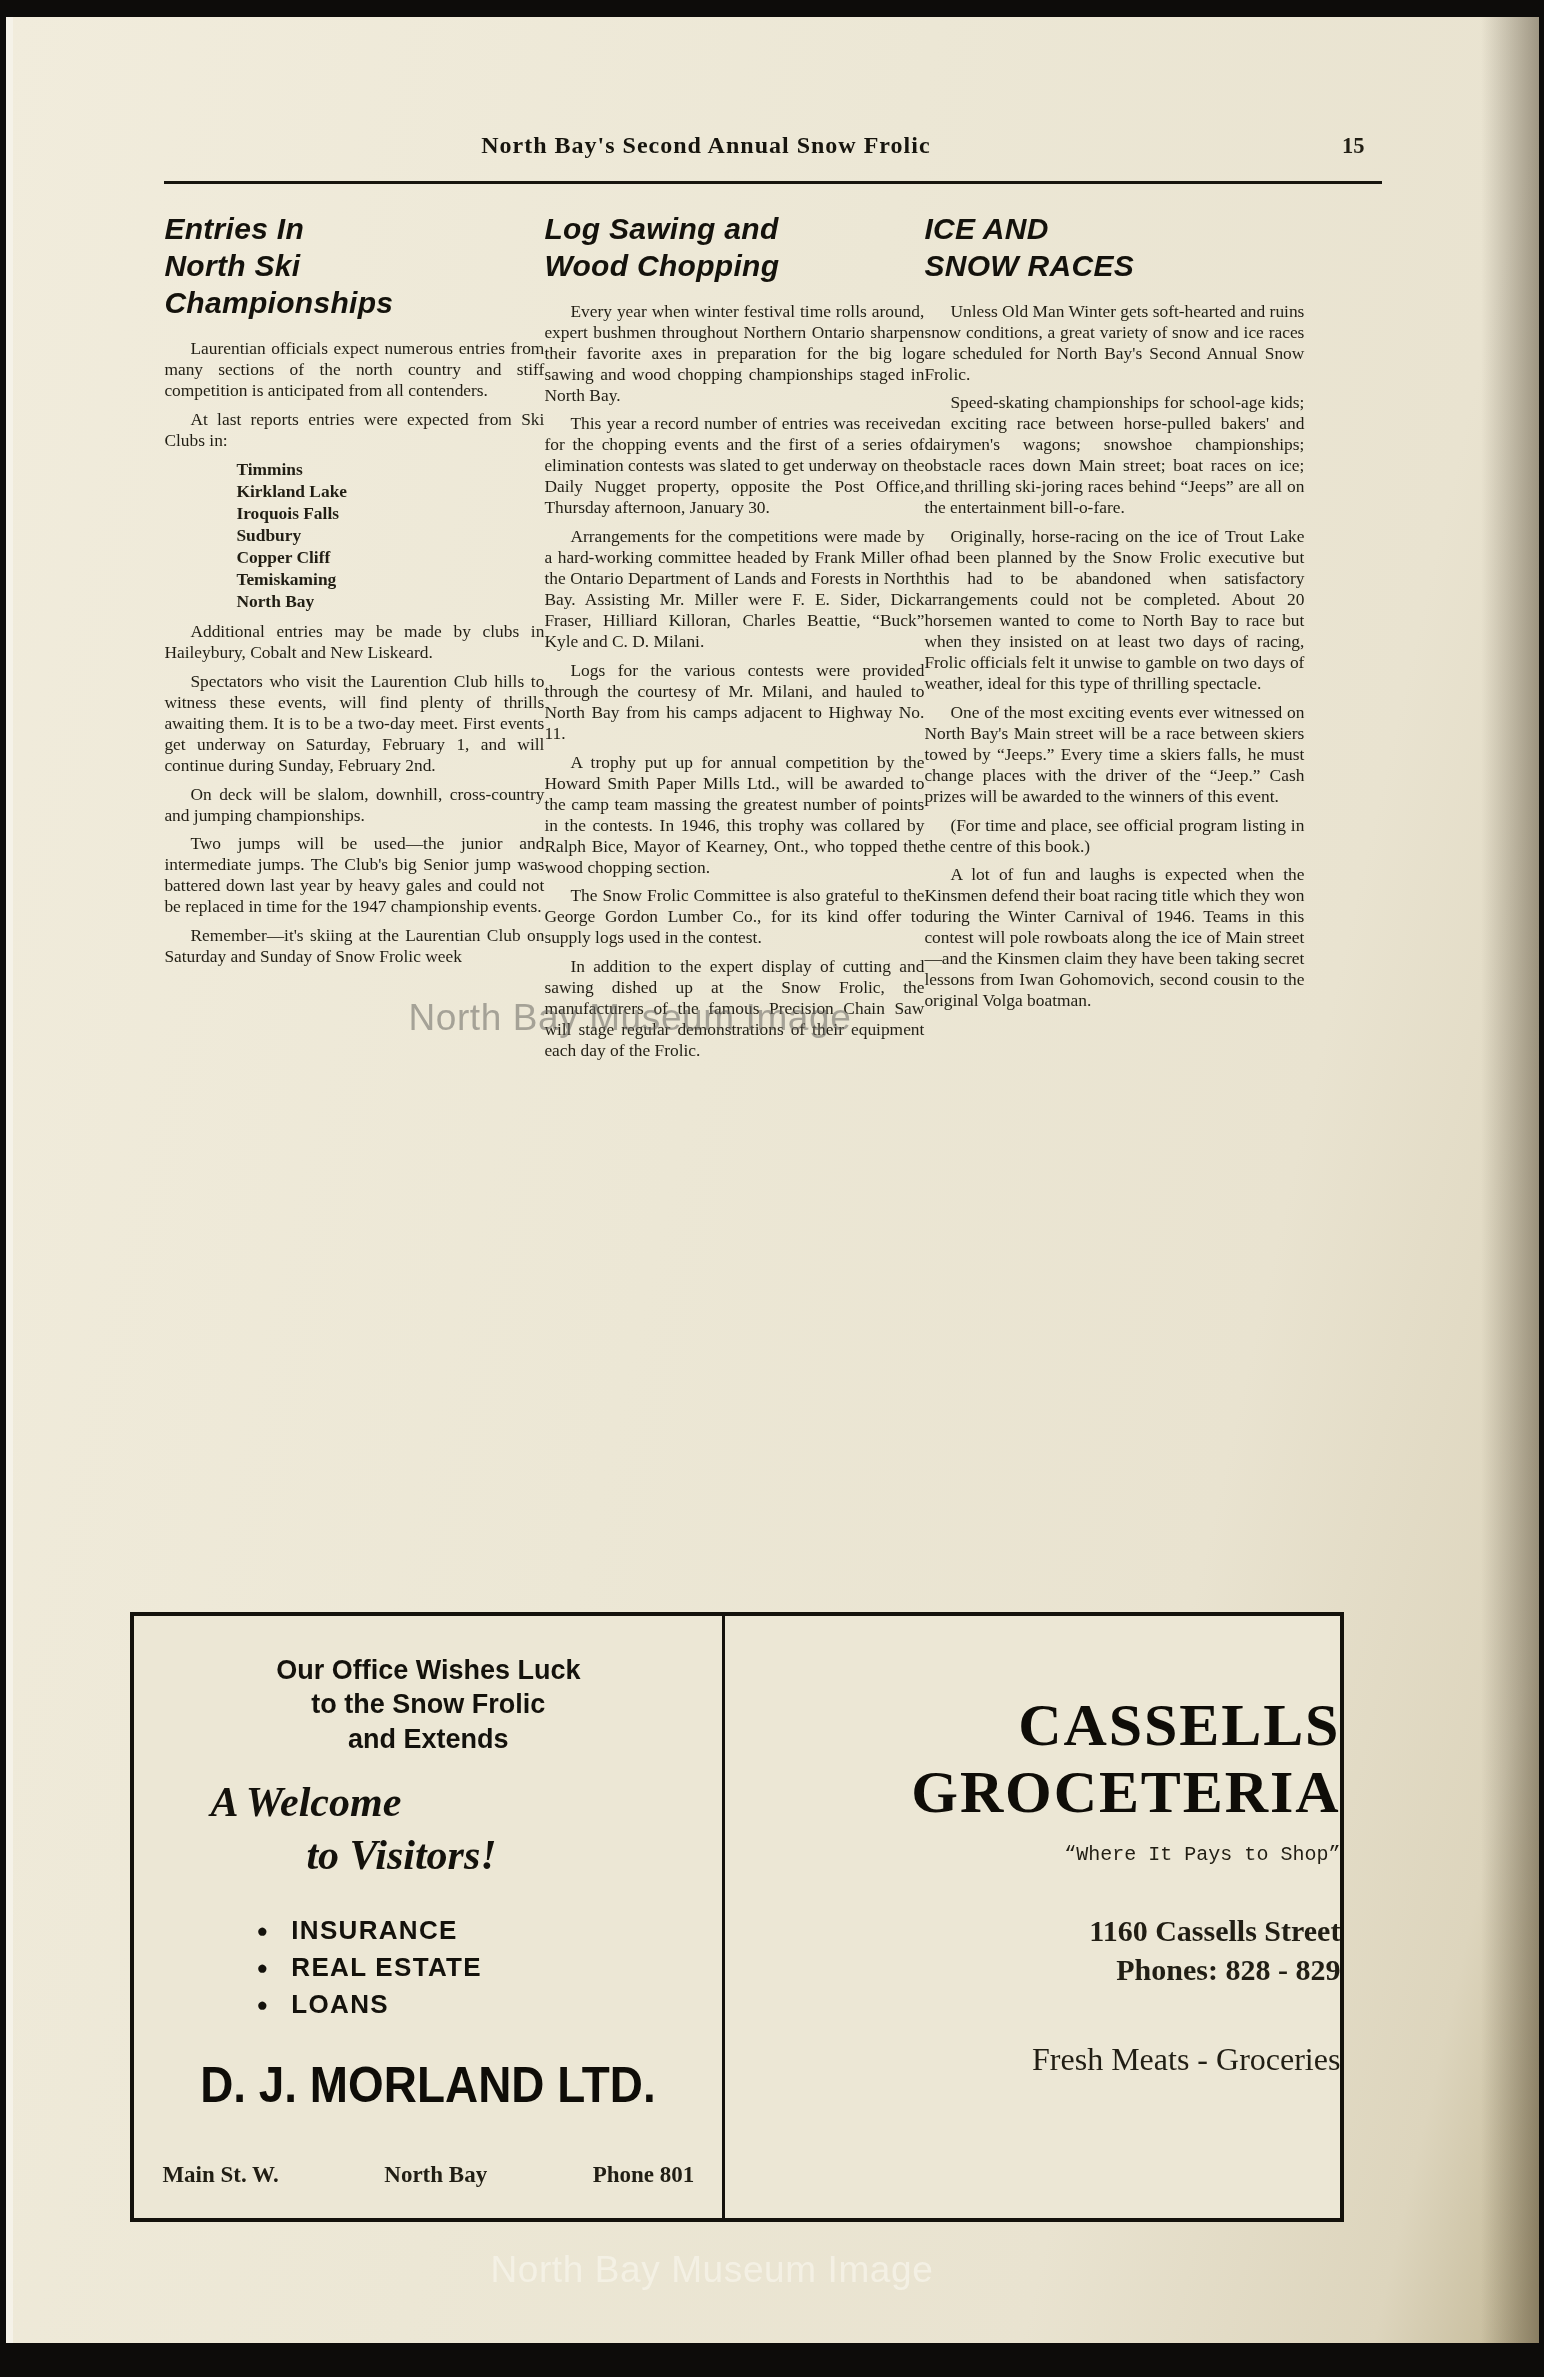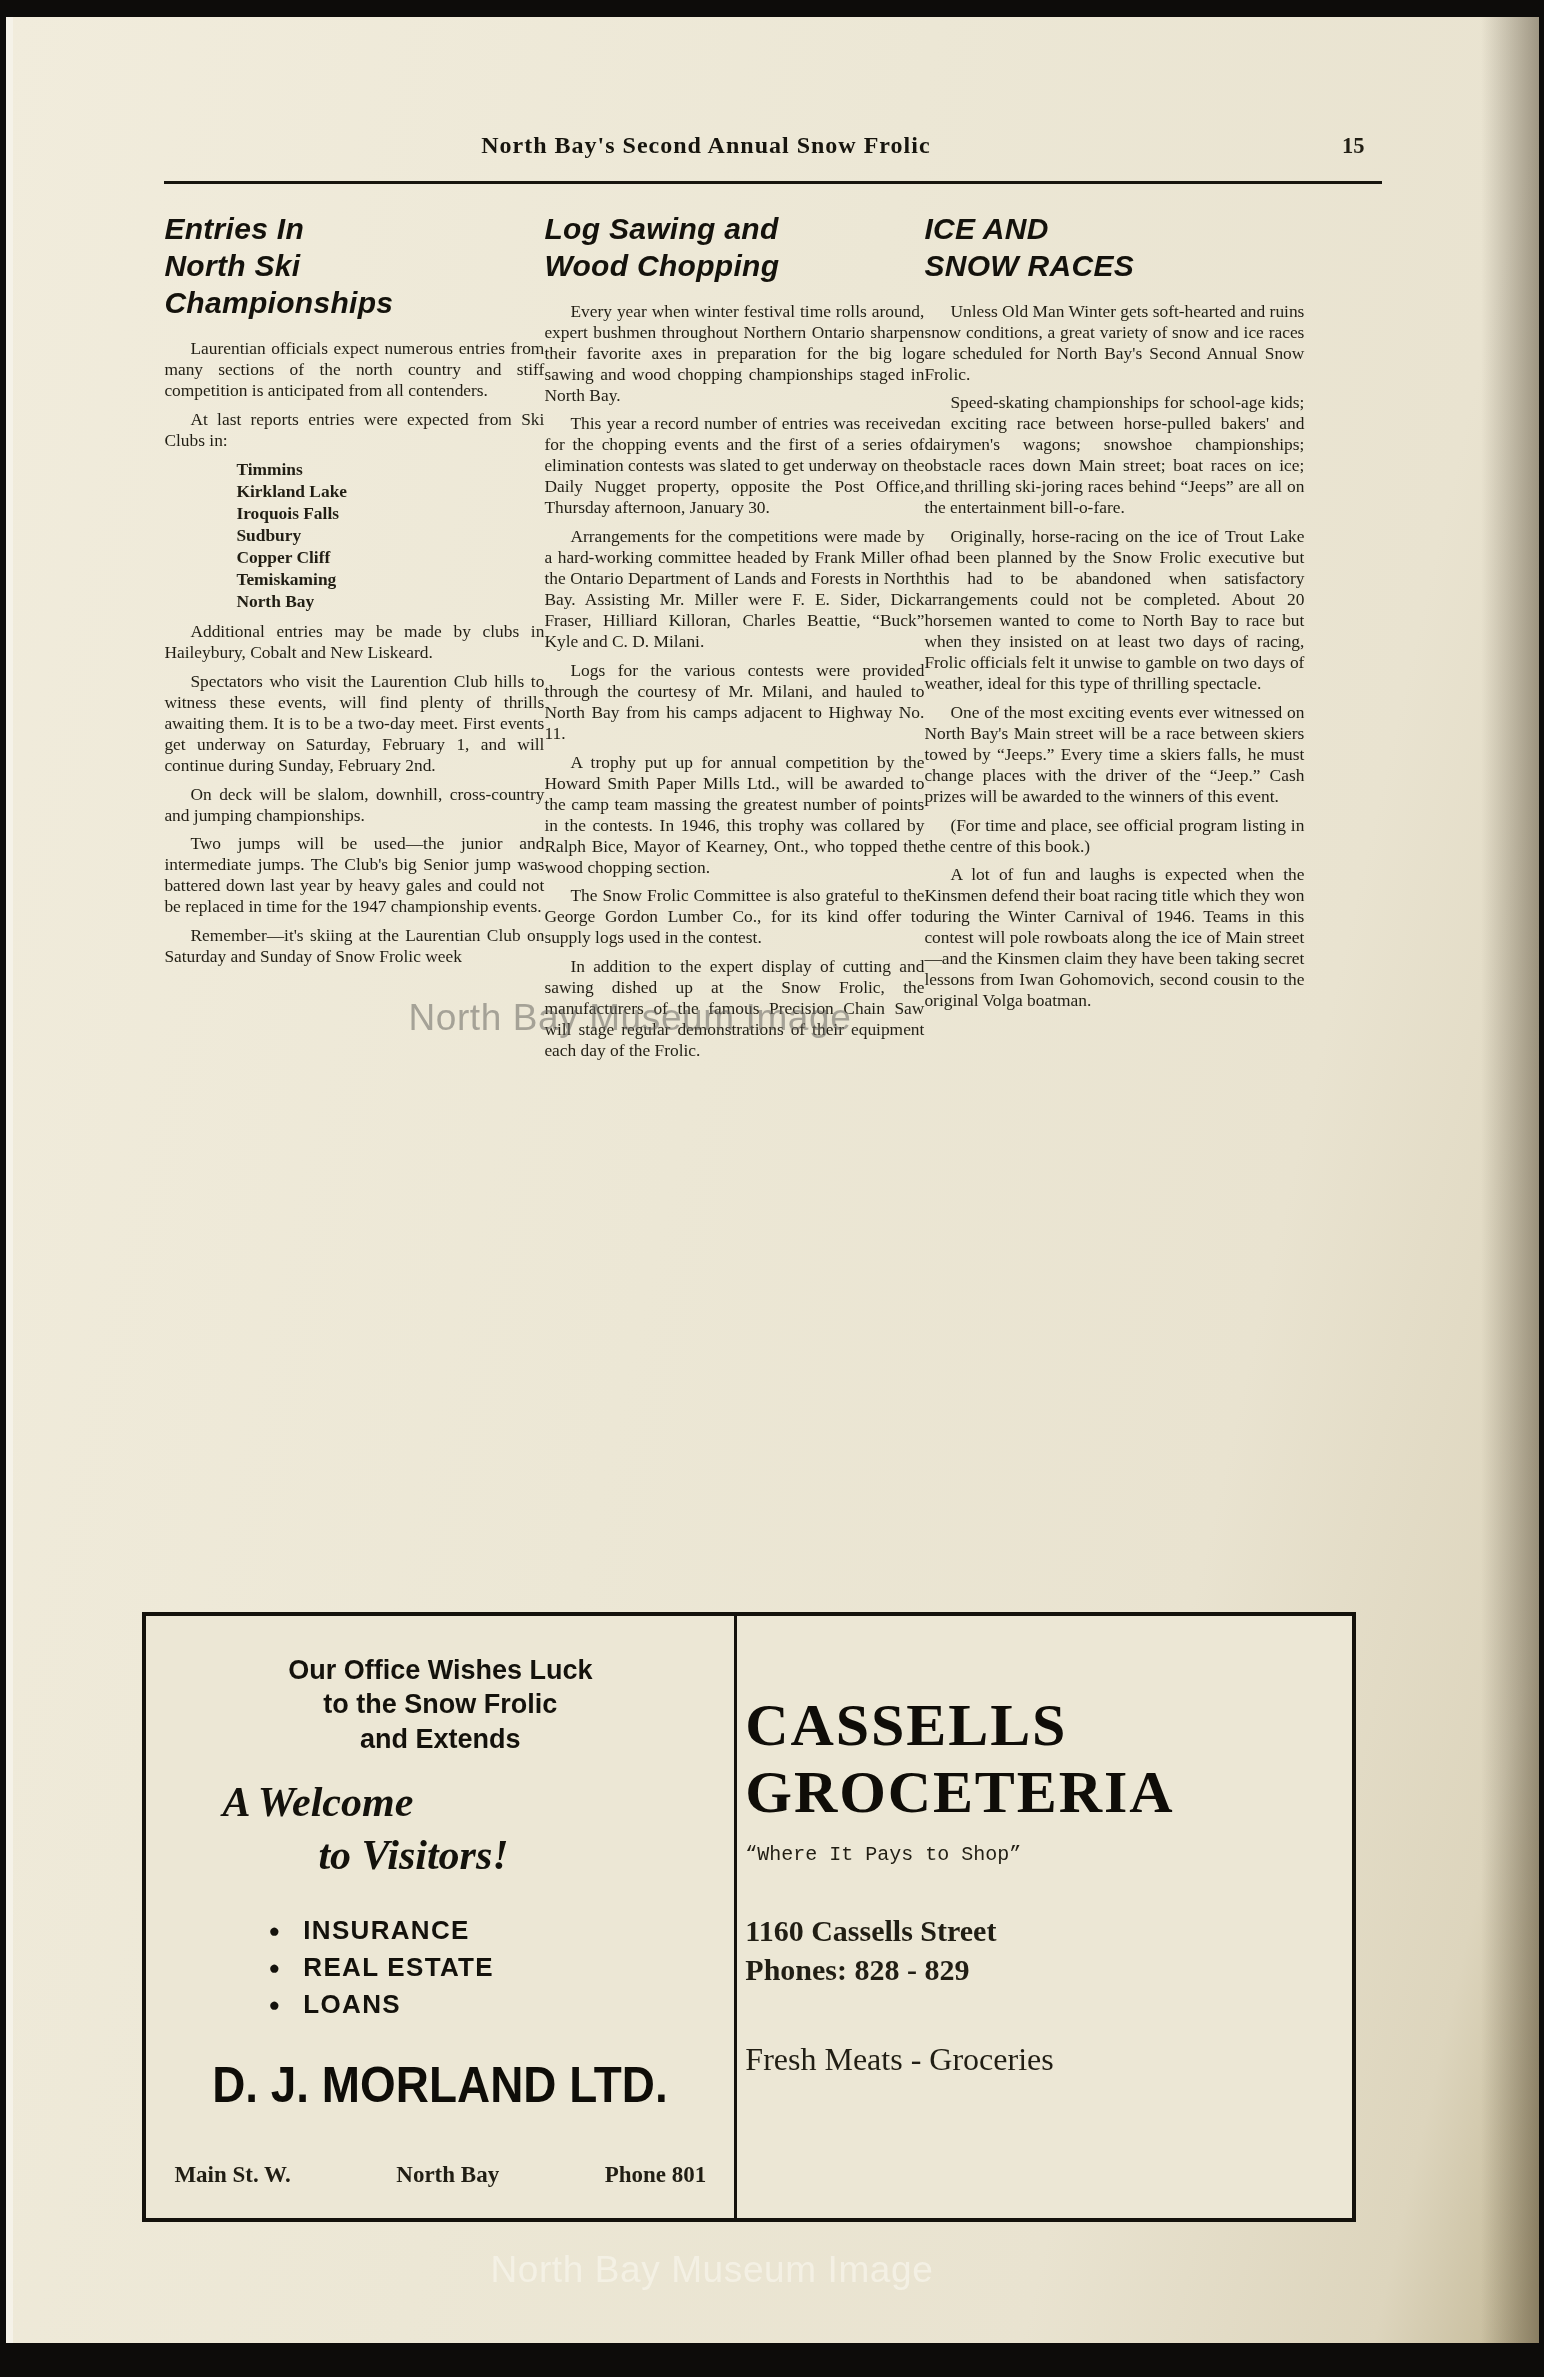--- a/index.html
+++ b/index.html
@@ -56,25 +56,25 @@
   }
   .watermark-bottom {
     position:absolute; left:484px; top:2232px;
     font-family:"Liberation Sans", sans-serif;
     font-size:37px; letter-spacing:0.6px;
     color:rgba(246,243,233,0.78); z-index:5; white-space:nowrap;
   }
 
   
   .ad-box {
-    position:absolute; left:136px; top:1595px; width:1206px; height:602px;
-    border:4.5px solid #14120c; background:#ece7d5; display:flex; z-index:2;gap:8px;
+    position:absolute; left:124px; top:1595px; width:1206px; height:602px;
+    border:4.5px solid #14120c; background:#ece7d5; display:flex; z-index:2;
   }
   .ad-left { width:49%; border-right:3.2px solid #14120c; padding-top:37px; box-sizing:border-box; position:relative; }
-  .ad-right { flex:1; text-align:left; padding-top:76px; box-sizing:border-box; }
+  .ad-right { flex:1; text-align:right; padding-top:76px; box-sizing:border-box; }
 
   .ad-intro {
     text-align:center; font-family:"Liberation Sans", sans-serif;
     font-weight:bold; font-size:27px; line-height:1.28; color:#14120c;
   }
   .welcome1 {
     margin:22px 0 0 76px; font-weight:bold; font-style:italic;
     font-size:42px; color:#14120c;
   }
   .welcome2 {

